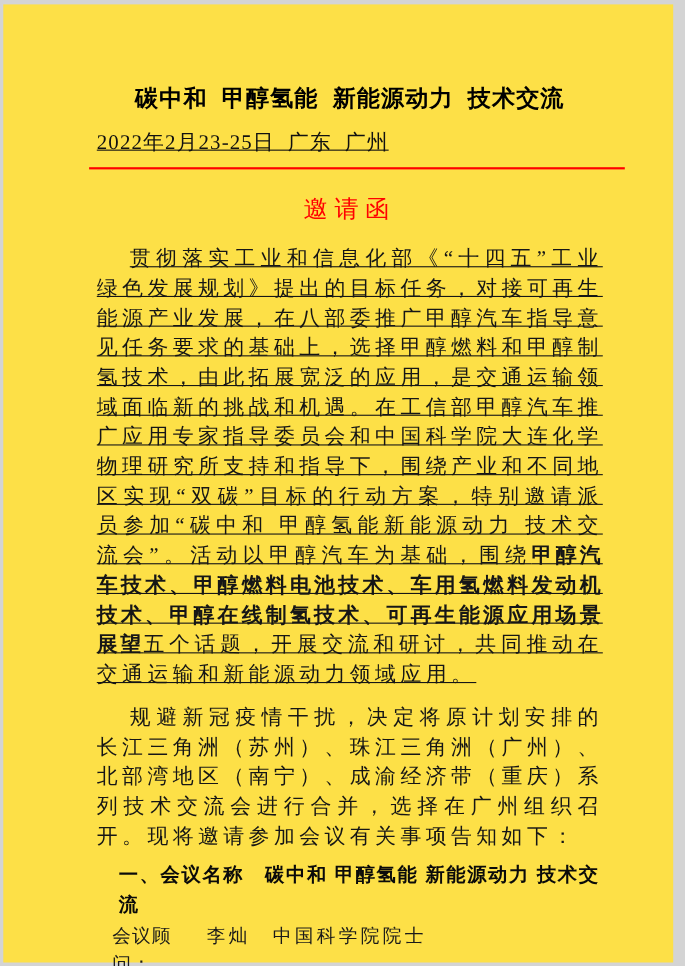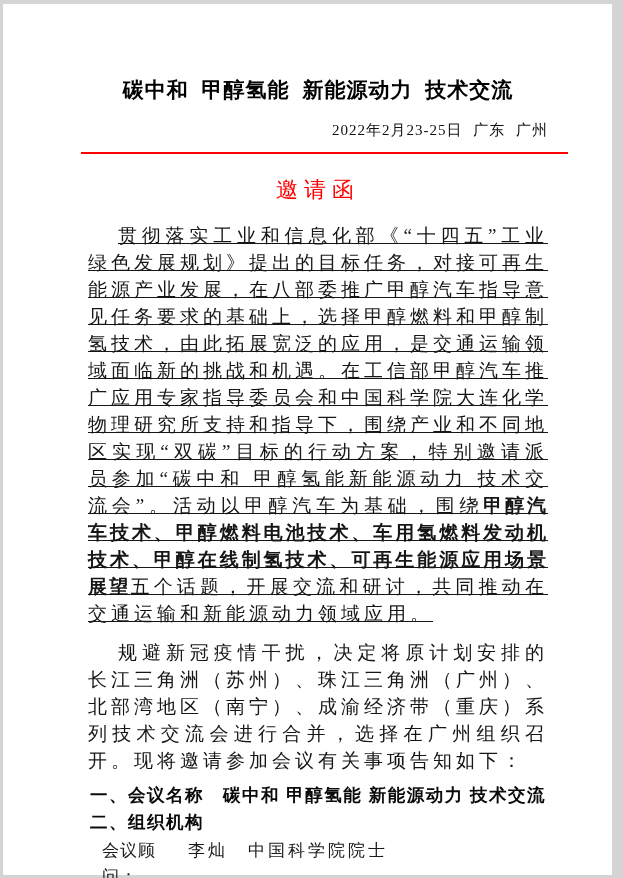--- a/index.html
+++ b/index.html
@@ -10,44 +10,45 @@
     background: #d4d4d4;
     overflow: hidden;
     font-family: "Liberation Serif", serif;
   }
   .page {
     position: absolute;
     left: 3px;
     top: 4px;
     width: 609px;
     height: 871px;
-    background: #ffffff;
+    background: #fde047;
     box-sizing: border-box;
     padding: 72px 64px 0 85px;
     color: #1c1c1c;
   }
   .title {
     margin: 0;
     font-family: "Liberation Sans", sans-serif;
     font-weight: bold;
     font-size: 21px;
     line-height: 28px;
     text-align: center;
     letter-spacing: 1px;
     color: #000000;
     word-spacing: 6px;
   }
   .dateline {
     margin-top: 16px;
-    font-size: 15px;
+    font-size: 19px;
     line-height: 20px;
-    text-align: right;
+    text-align: left;
     letter-spacing: 1px;
     word-spacing: 6px;
     color: #111111;
+    text-decoration: underline;
   }
   .redline {
     border: none;
     height: 2px;
     margin: 12px -20px 0 -7px; 
   }
   .invite {
     margin: 16px 0 0 0;
     font-size: 22px;
     line-height: 40px;
@@ -64,21 +65,21 @@
     text-indent: 30px;
     color: #161616;
   }
   .p1 { margin-top: 12px; text-decoration: underline; }
   .p2 { margin-top: 12px; }
   .topics {
     font-family: "Liberation Sans", sans-serif;
     font-weight: bold;
     letter-spacing: 2px;
   }
-  .sections { margin-top: 8px; }
+  .sections { margin-top: 8px; margin-left: 18px; }
   .sec {
     font-family: "Liberation Sans", sans-serif;
     font-weight: bold;
     font-size: 17.5px;
     line-height: 27px;
     letter-spacing: 1.5px;
     margin-left: 2px;
     color: #0a0a0a;
   }
   .org { margin-top: 2px; margin-left: 14px; }
@@ -108,21 +109,20 @@
   <hr class="redline" style="background: rgb(255, 0, 0);">
 
   <h2 class="invite" style="color: rgb(255, 0, 0);">邀请函</h2>
 
   <p class="bodytext p1"><span>贯彻落实工业和信息化部《“十四五”工业绿色发展规划》提出的目标任务，对接可再生能源产业发展，在八部委推广甲醇汽车指导意见任务要求的基础上，选择甲醇燃料和甲醇制氢技术，由此拓展宽泛的应用，是交通运输领域面临新的挑战和机遇。在工信部甲醇汽车推广应用专家指导委员会和中国科学院大连化学物理研究所支持和指导下，围绕产业和不同地区实现“双碳”目标的行动方案，特别邀请派员参加“碳中和 甲醇氢能新能源动力 技术交流会”。活动以甲醇汽车为基础，围绕</span><b class="topics">甲醇汽车技术、甲醇燃料电池技术、车用氢燃料发动机技术、甲醇在线制氢技术、可再生能源应用场景展望</b><span>五个话题，开展交流和研讨，共同推动在交通运输和新能源动力领域应用。</span></p>
 
   <p class="bodytext p2">规避新冠疫情干扰，决定将原计划安排的长江三角洲（苏州）、珠江三角洲（广州）、北部湾地区（南宁）、成渝经济带（重庆）系列技术交流会进行合并，选择在广州组织召开。现将邀请参加会议有关事项告知如下：</p>
 
   <div class="sections">
     <div class="sec">一、会议名称　碳中和 甲醇氢能 新能源动力 技术交流</div>
-    <div class="sec">二、组织机构</div>
   </div>
 
   <div class="org">
     <div class="org-row">
       <span class="org-label">会议顾问：</span>
       <span class="org-value">李灿　中国科学院院士</span>
     </div>
 
   </div>
 

